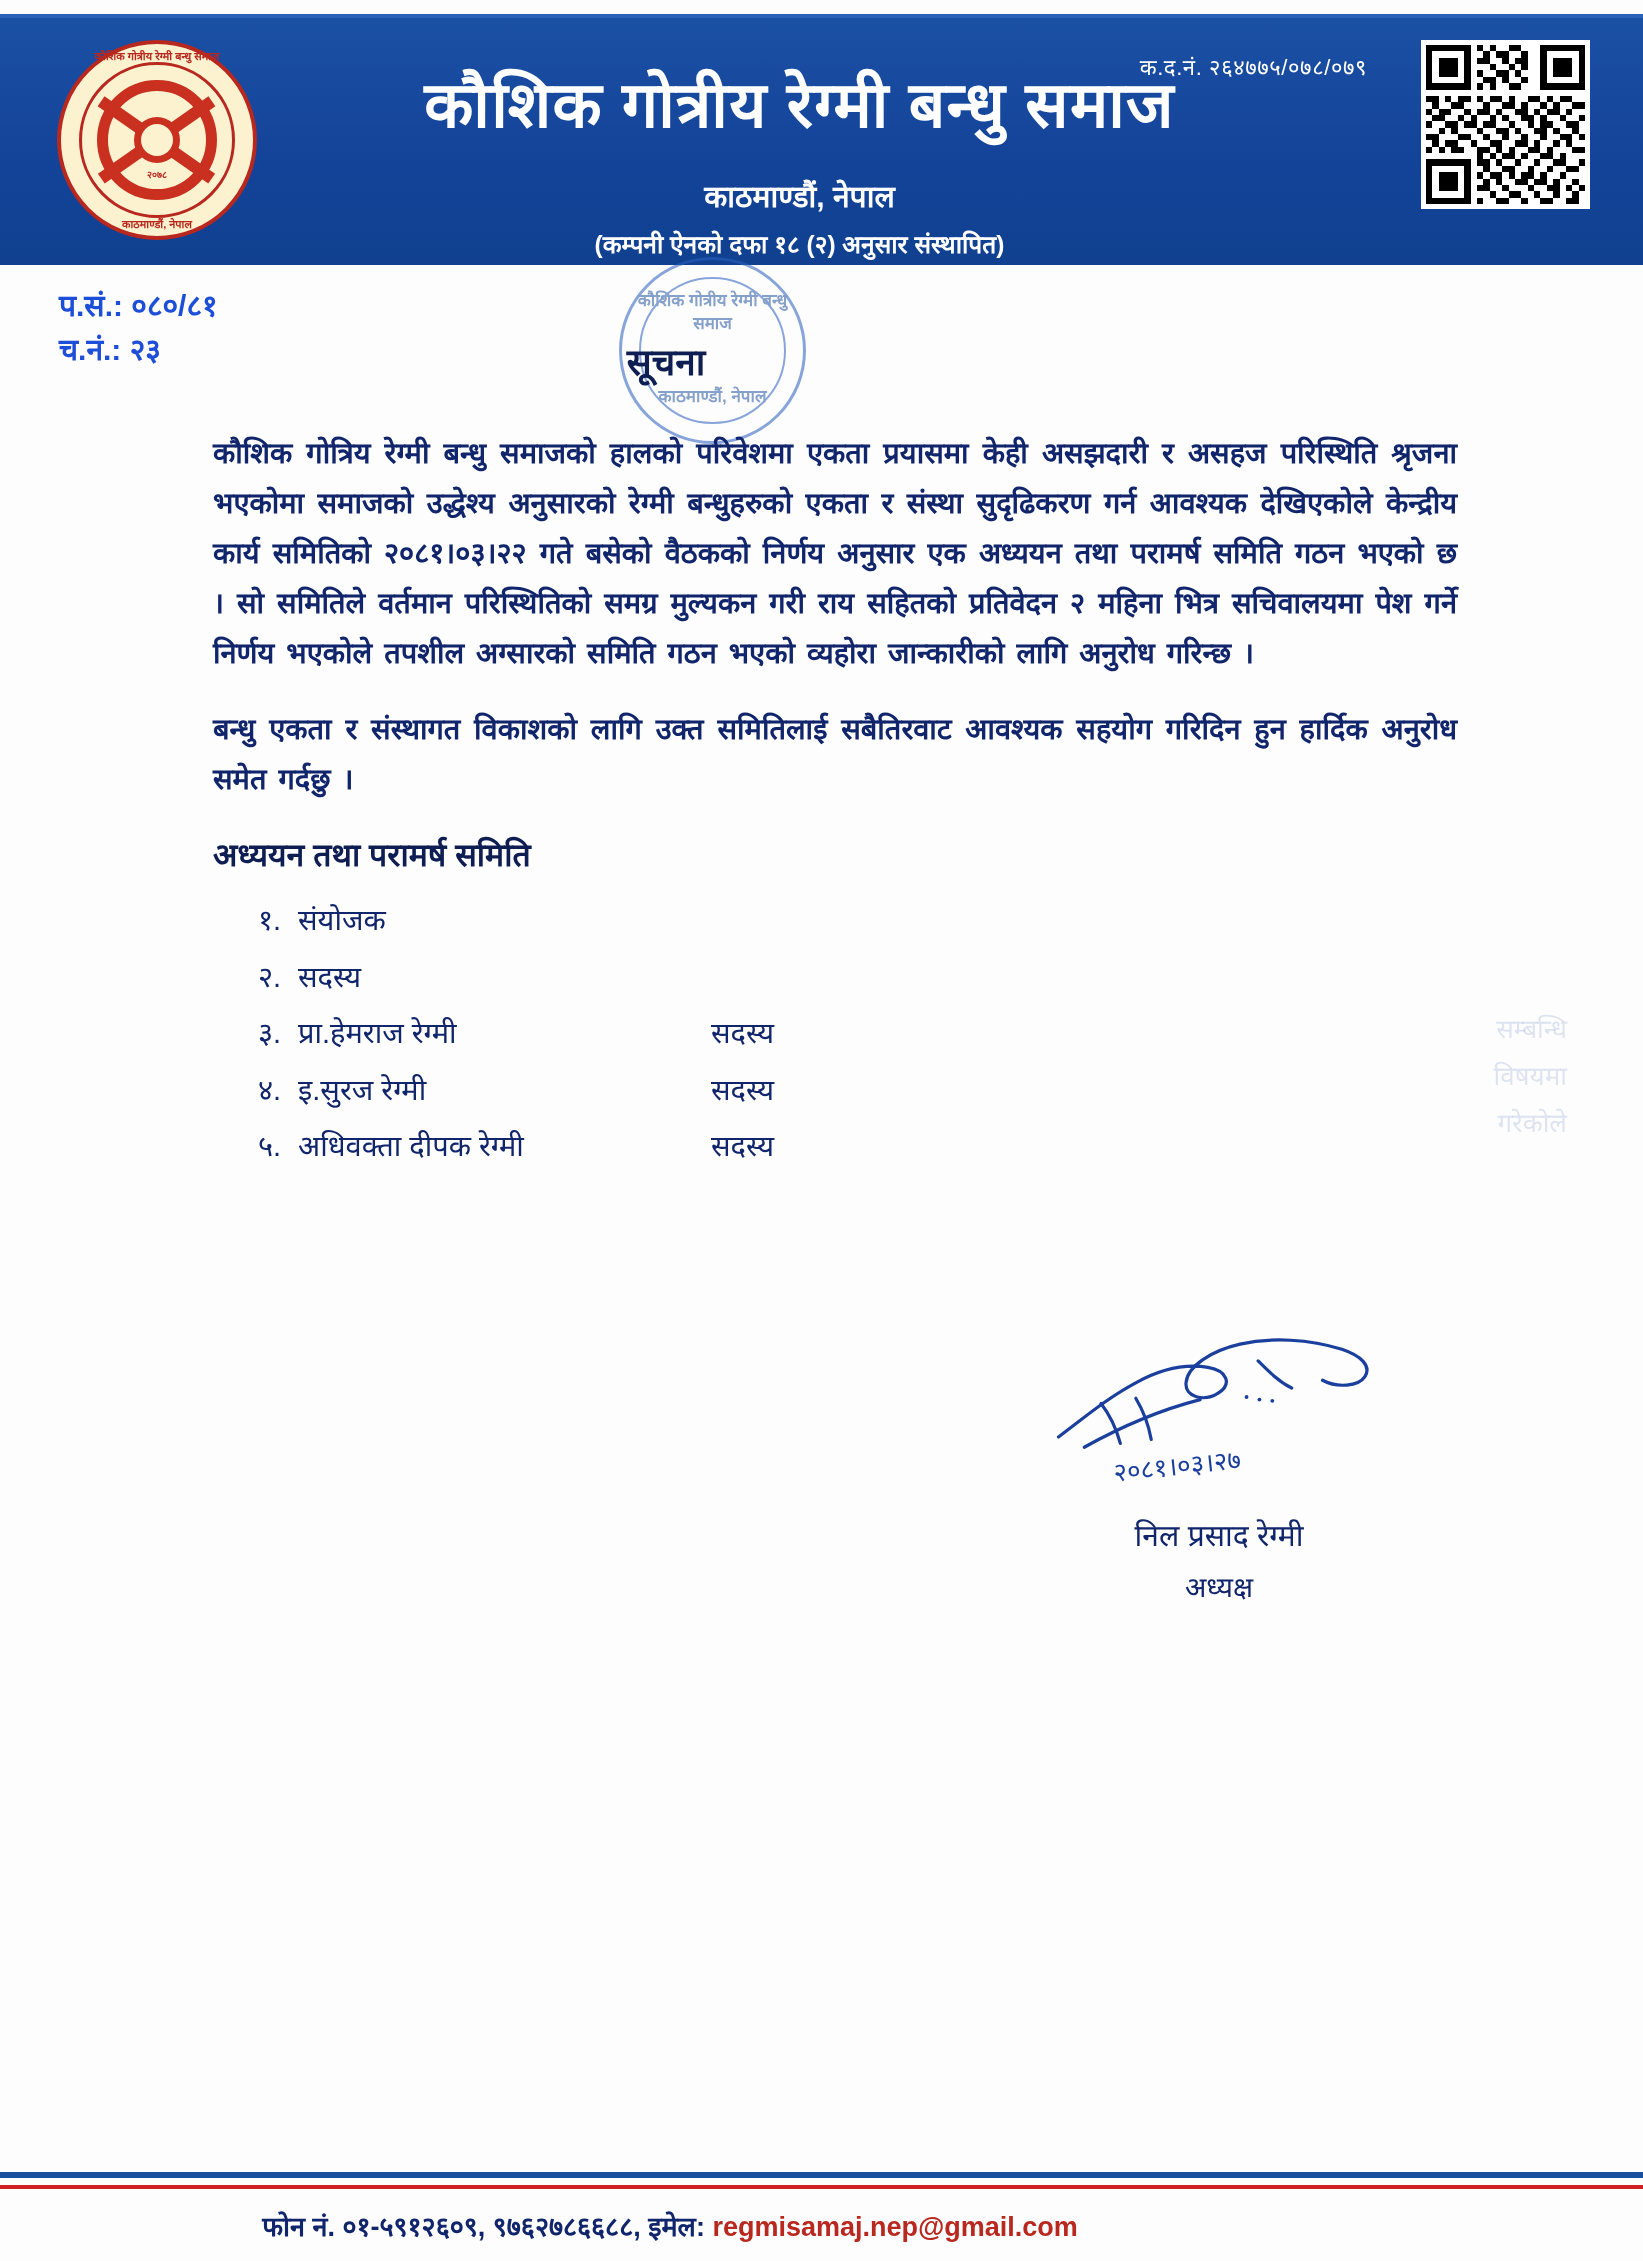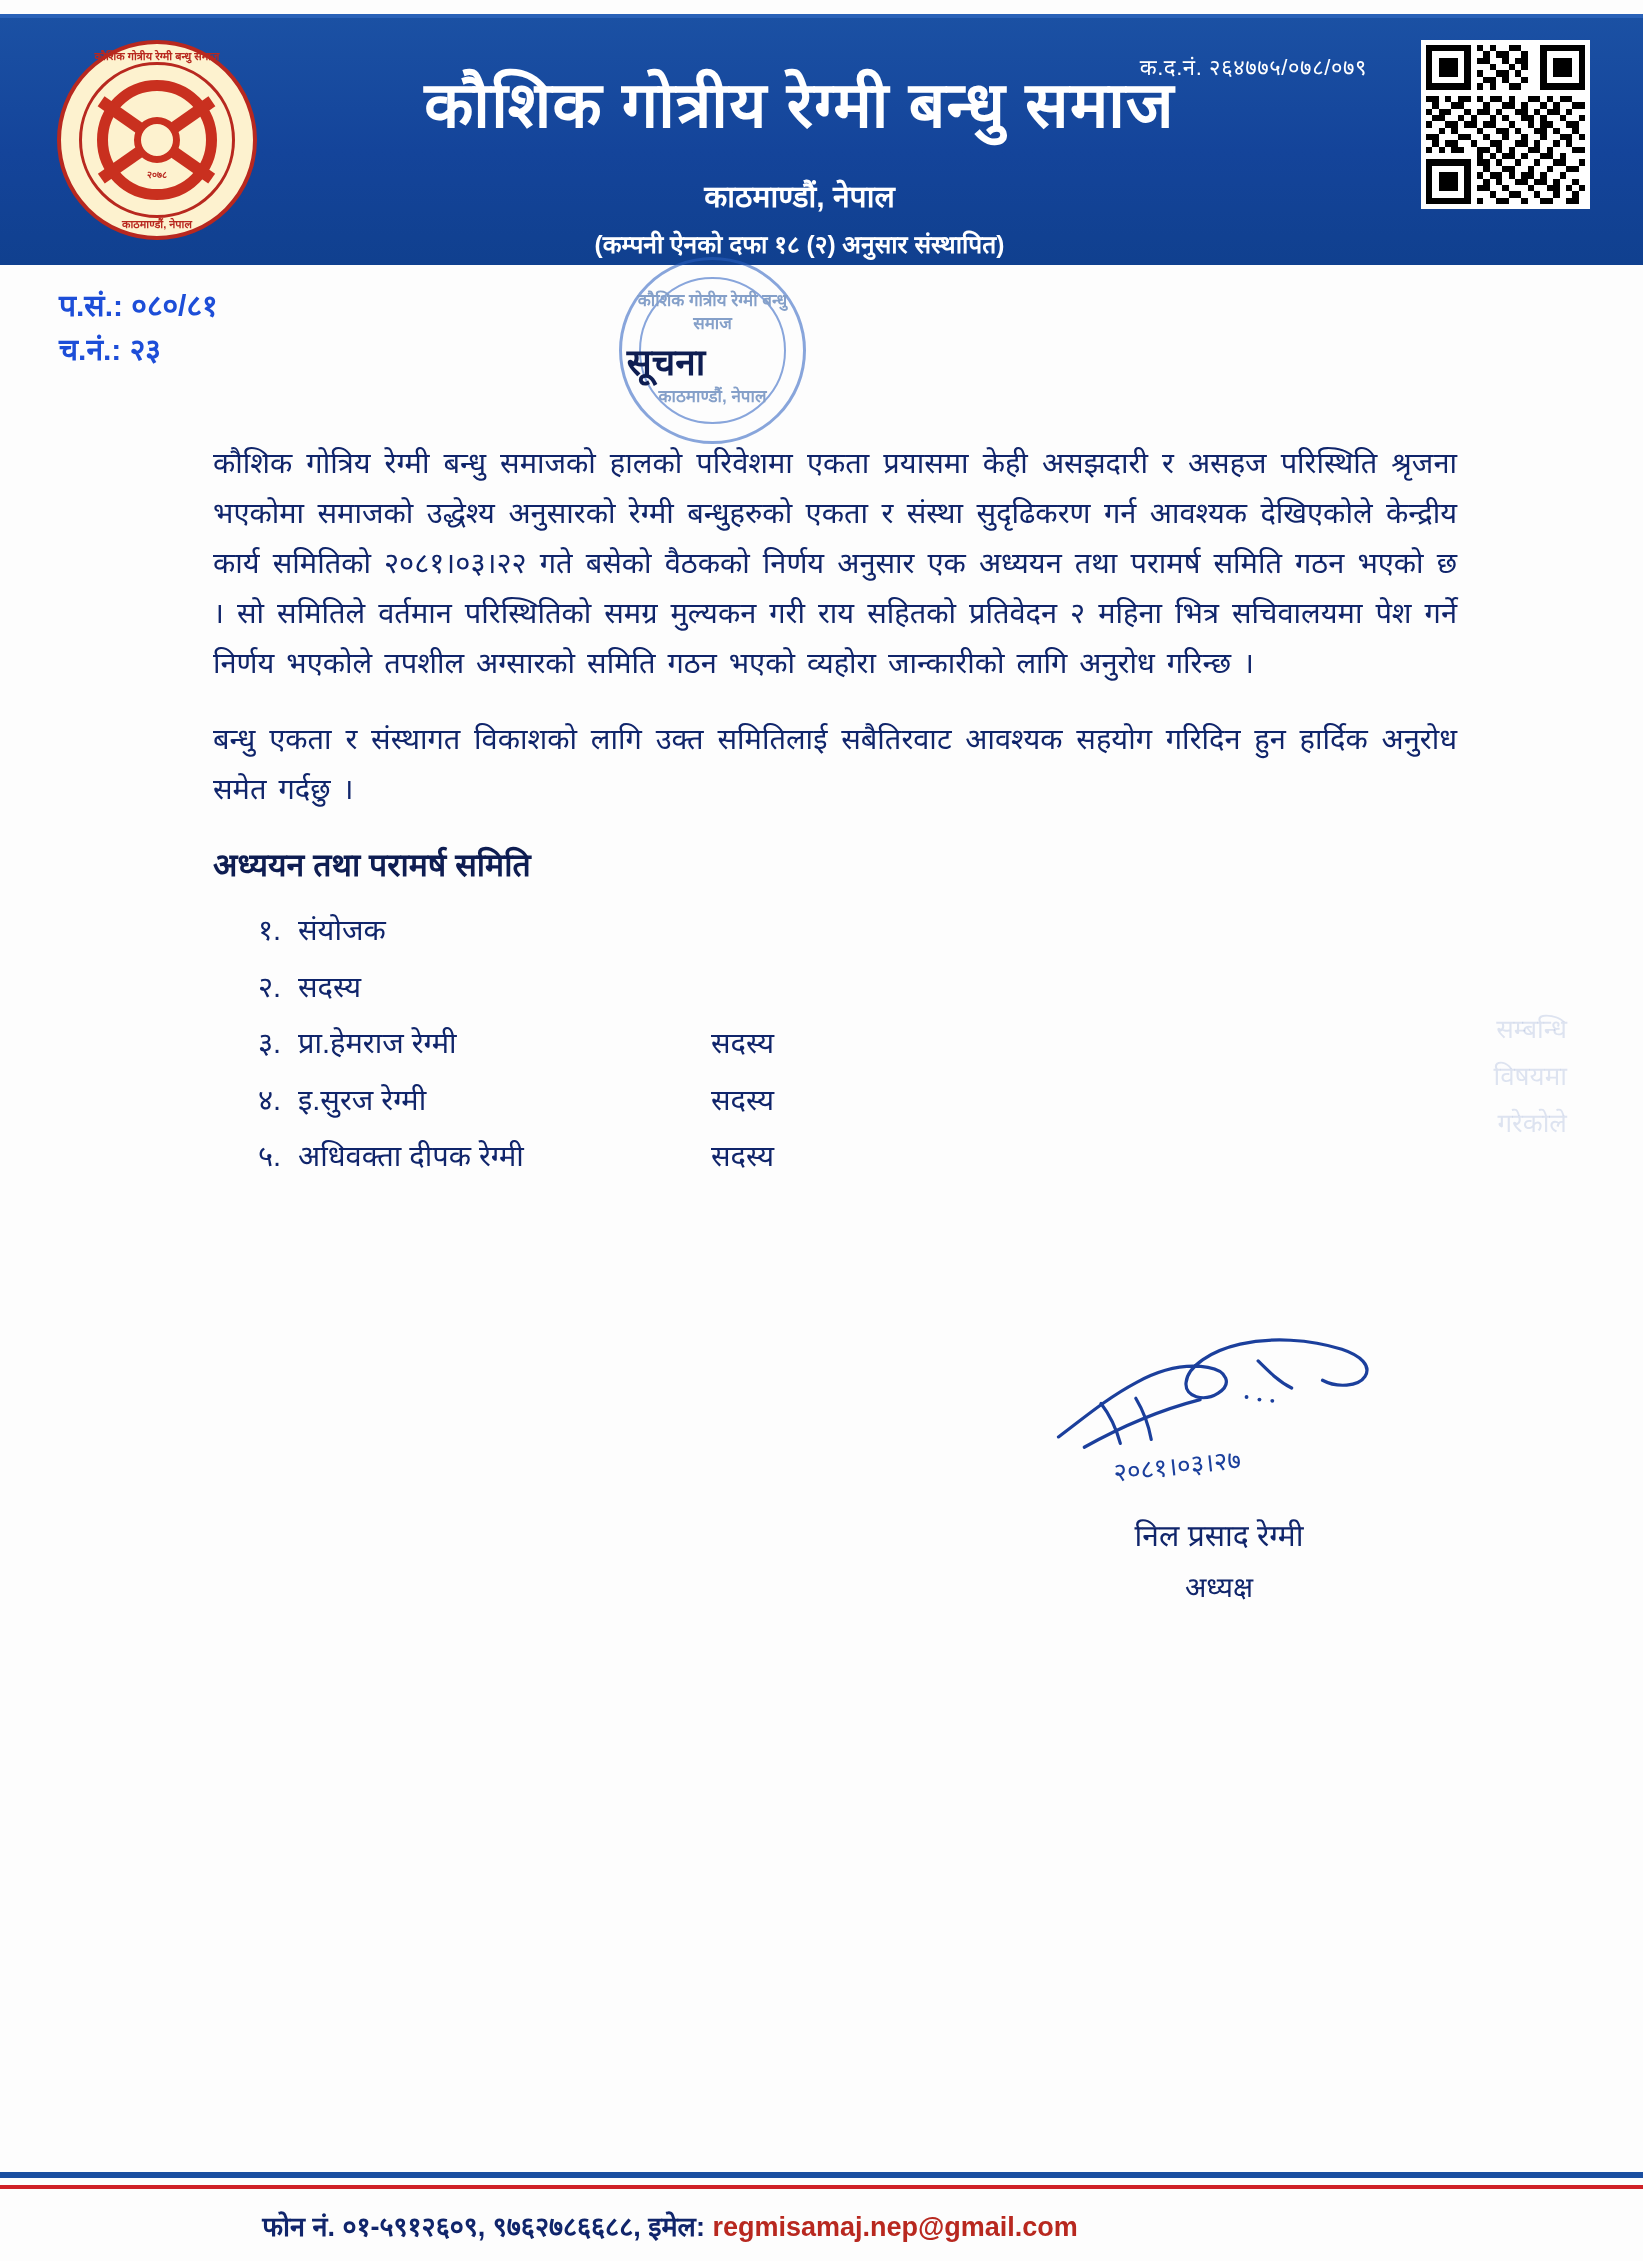--- a/index.html
+++ b/index.html
@@ -214,22 +214,23 @@
     position: absolute;
     left: 213px;
     top: 425px;
     width: 1244px;
     color: #10256b;
   }
   .para {
     font-size: 29px;
     line-height: 1.72;
     text-align: justify;
-    margin: 14px 0 27px 0;
+    margin: 4px 0 27px 0;
     word-spacing: 3.9px;
+    font-weight: bold;
   }
   .section-heading {
     font-size: 32px;
     font-weight: bold;
     margin: 22px 0 17px 0;
     color: #0e1d52;
   }
   .member-list {
     margin: 0 0 0 45px;
     padding: 0;

